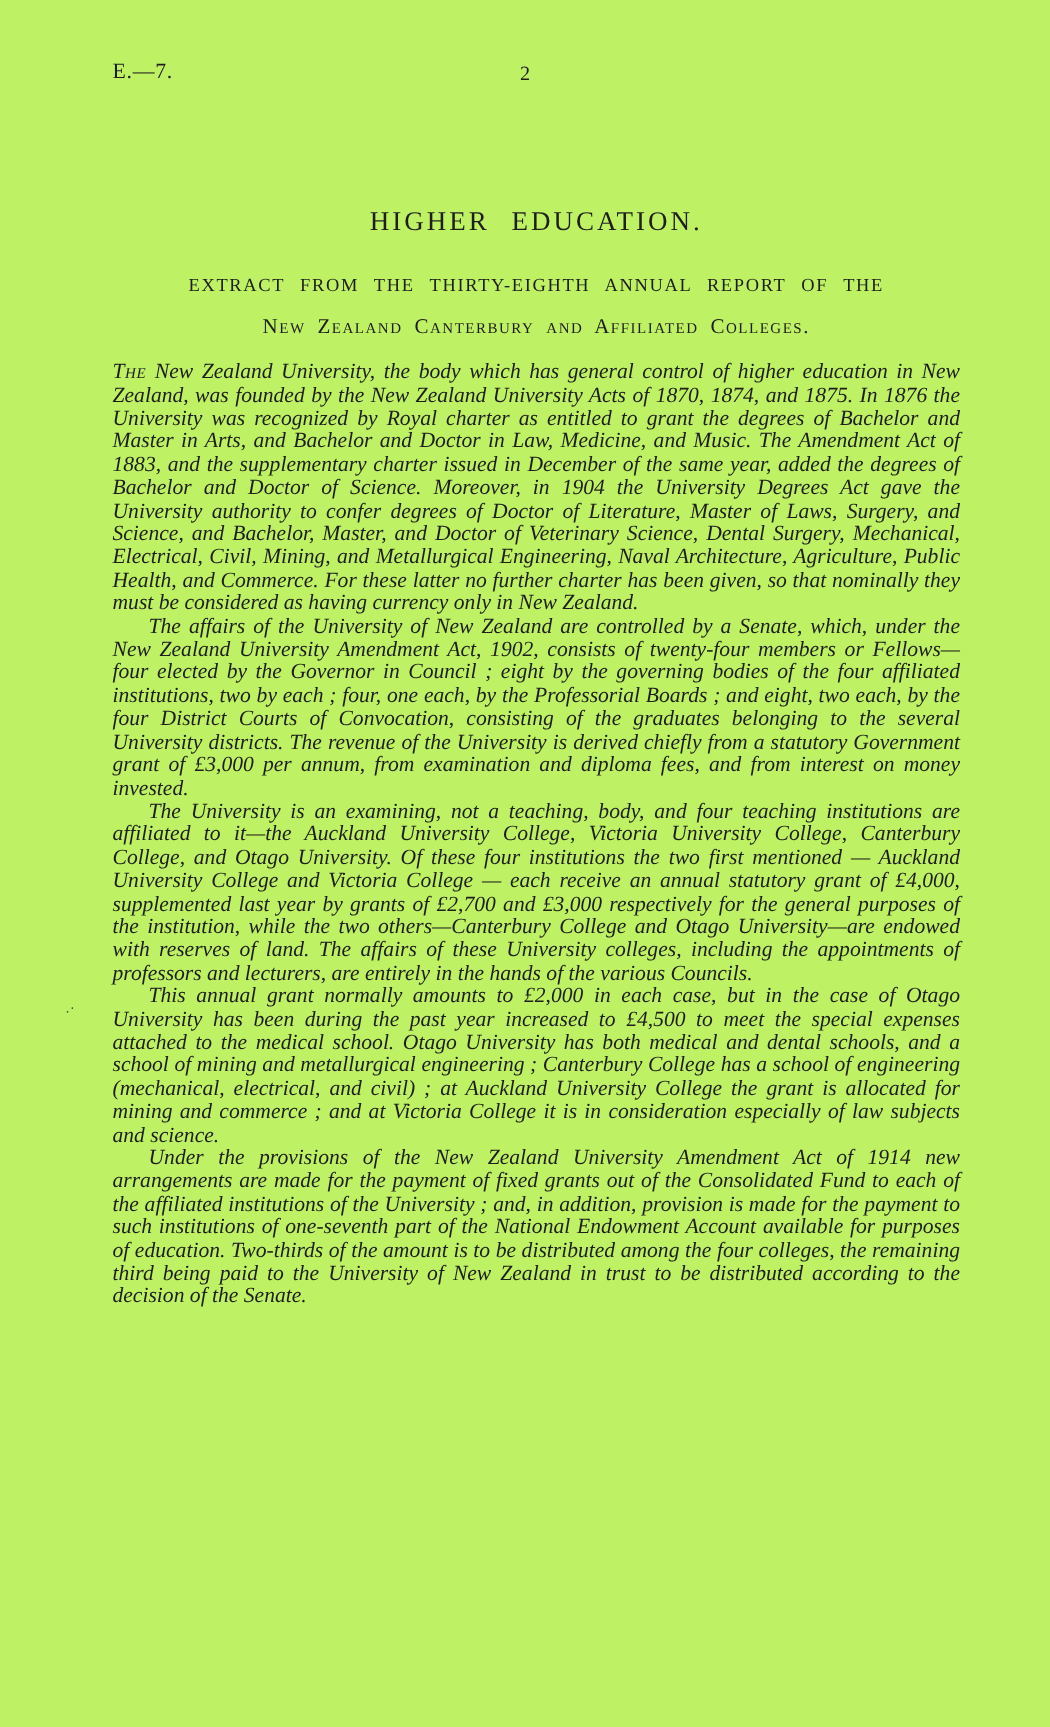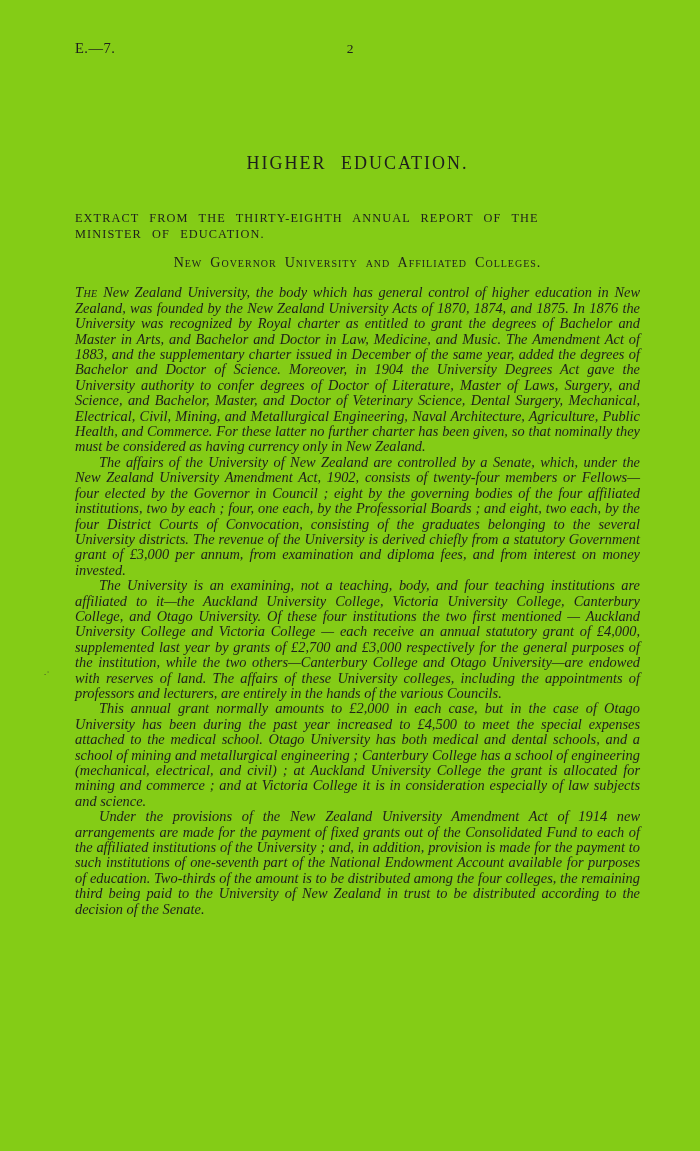--- a/index.html
+++ b/index.html
@@ -1,21 +1,21 @@
 <!DOCTYPE html>
 <html><head>
 <meta charset="utf-8">
 <style>
   html, body { margin: 0; padding: 0; background: #e9e9e6; }
   .page {
     position: relative;
     width: 700px;
     height: 1151px;
     margin: 0 auto;
-    background: #84cc16;
+    background: #bef264;
     color: #1e1e1c;
     font-family: "Liberation Serif", serif;
     overflow: hidden;
   }
   .doc-ref {
     position: absolute;
     top: 40px;
     left: 75px;
     font-size: 14.5px;
     letter-spacing: 0.5px;
@@ -23,35 +23,35 @@
   .page-num {
     position: absolute;
     top: 41px;
     left: 0;
     width: 100%;
     text-align: center;
     font-size: 13.5px;
   }
   main {
     position: absolute;
-    top: 16px;
+    top: 0;
     left: 75px;
     width: 565px;
   }
   h1.doc-title {
     margin: 137px 0 0 0;
     text-align: center;
     font-size: 18px;
     font-weight: normal;
     letter-spacing: 2px;
     word-spacing: 8px;
   }
   .subtitle {
-    margin-top: 36px;
-    text-align: left;
+    margin-top: 24px;
+    text-align: center;
     font-size: 12.3px;
     line-height: 16.2px;
     letter-spacing: 1.1px;
     word-spacing: 6px;
   }
   h2.section-heading {
     margin: 13px 0 0 0;
     text-align: center;
     font-size: 14px;
     font-weight: normal;
@@ -88,24 +88,23 @@
   <span class="page-num">2</span>
 
   <span class="margin-mark">··</span>
 
   <main>
 
     <h1 class="doc-title">HIGHER EDUCATION.</h1>
 
     <div class="subtitle">
       <div>EXTRACT FROM THE THIRTY-EIGHTH ANNUAL REPORT OF THE</div>
-      <div>MINISTER OF EDUCATION.</div>
     </div>
 
-    <h2 class="section-heading">New Governor University and Affiliated Colleges.</h2>
+    <h2 class="section-heading">New Zealand Canterbury and Affiliated Colleges.</h2>
 
     <div class="body-text">
 
       <p class="para first"><span class="lead-caps">The</span><span> New Zealand University, the body which has general control of higher education in New Zealand, was founded by the New Zealand University Acts of 1870, 1874, and 1875.  In 1876 the University was recognized by Royal charter as entitled to grant the degrees of Bachelor and Master in Arts, and Bachelor and Doctor in Law, Medicine, and Music.  The Amendment Act of 1883, and the supplementary charter issued in December of the same year, added the degrees of Bachelor and Doctor of Science.  Moreover, in 1904 the University Degrees Act gave the University authority to confer degrees of Doctor of Literature, Master of Laws, Surgery, and Science, and Bachelor, Master, and Doctor of Veterinary Science, Dental Surgery, Mechanical, Electrical, Civil, Mining, and Metallurgical Engineering, Naval Architecture, Agriculture, Public Health, and Commerce.  For these latter no further charter has been given, so that nominally they must be considered as having currency only in New Zealand.</span></p>
 
       <p class="para">The affairs of the University of New Zealand are controlled by a Senate, which, under the New Zealand University Amendment Act, 1902, consists of twenty-four members or Fellows—four elected by the Governor in Council ; eight by the governing bodies of the four affiliated institutions, two by each ; four, one each, by the Professorial Boards ; and eight, two each, by the four District Courts of Convocation, consisting of the graduates belonging to the several University districts.  The revenue of the University is derived chiefly from a statutory Government grant of £3,000 per annum, from examination and diploma fees, and from interest on money invested.</p>
 
       <p class="para">The University is an examining, not a teaching, body, and four teaching institutions are affiliated to it—the Auckland University College, Victoria University College, Canterbury College, and Otago University.  Of these four institutions the two first mentioned — Auckland University College and Victoria College — each receive an annual statutory grant of £4,000, supplemented last year by grants of £2,700 and £3,000 respectively for the general purposes of the institution, while the two others—Canterbury College and Otago University—are endowed with reserves of land.  The affairs of these University colleges, including the appointments of professors and lecturers, are entirely in the hands of the various Councils.</p>
 
 

